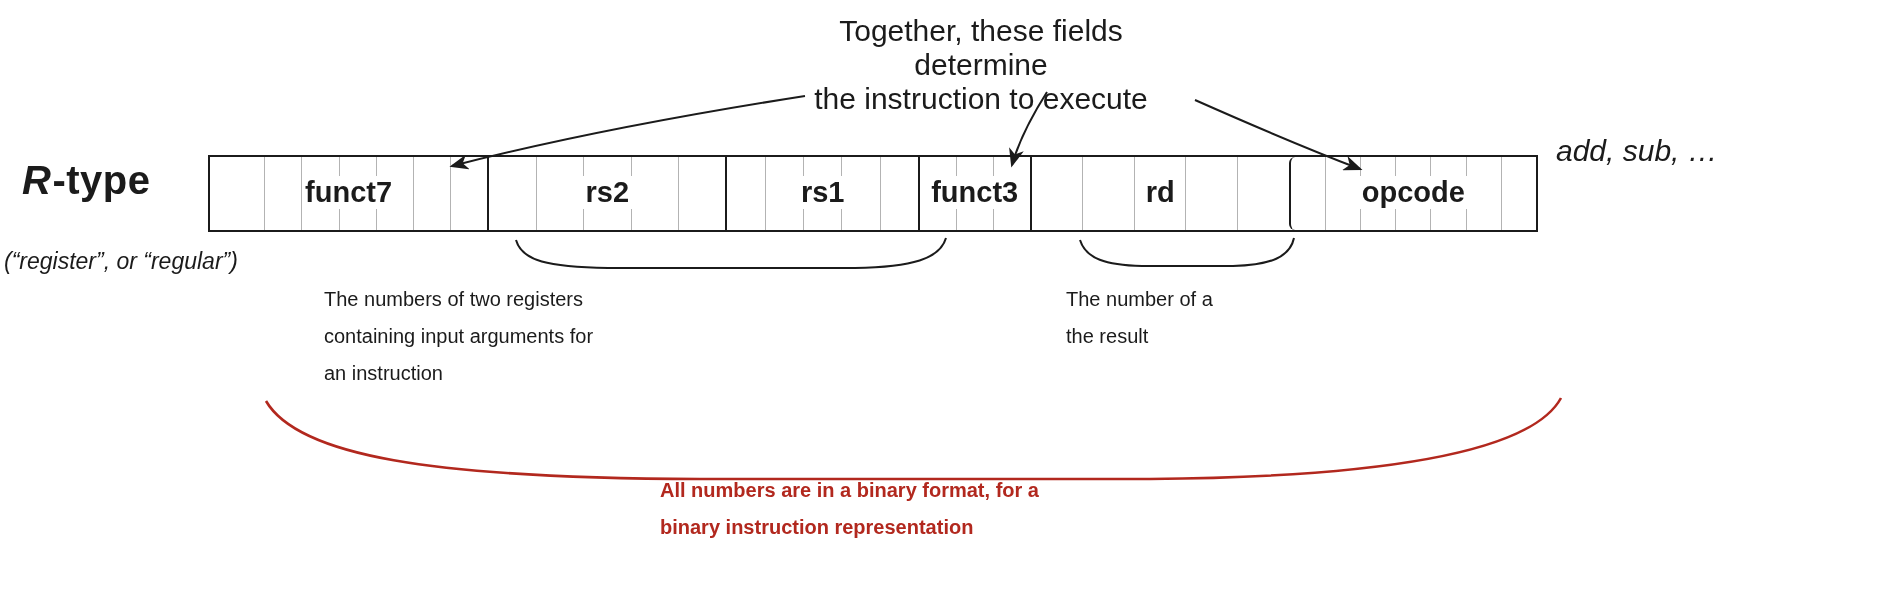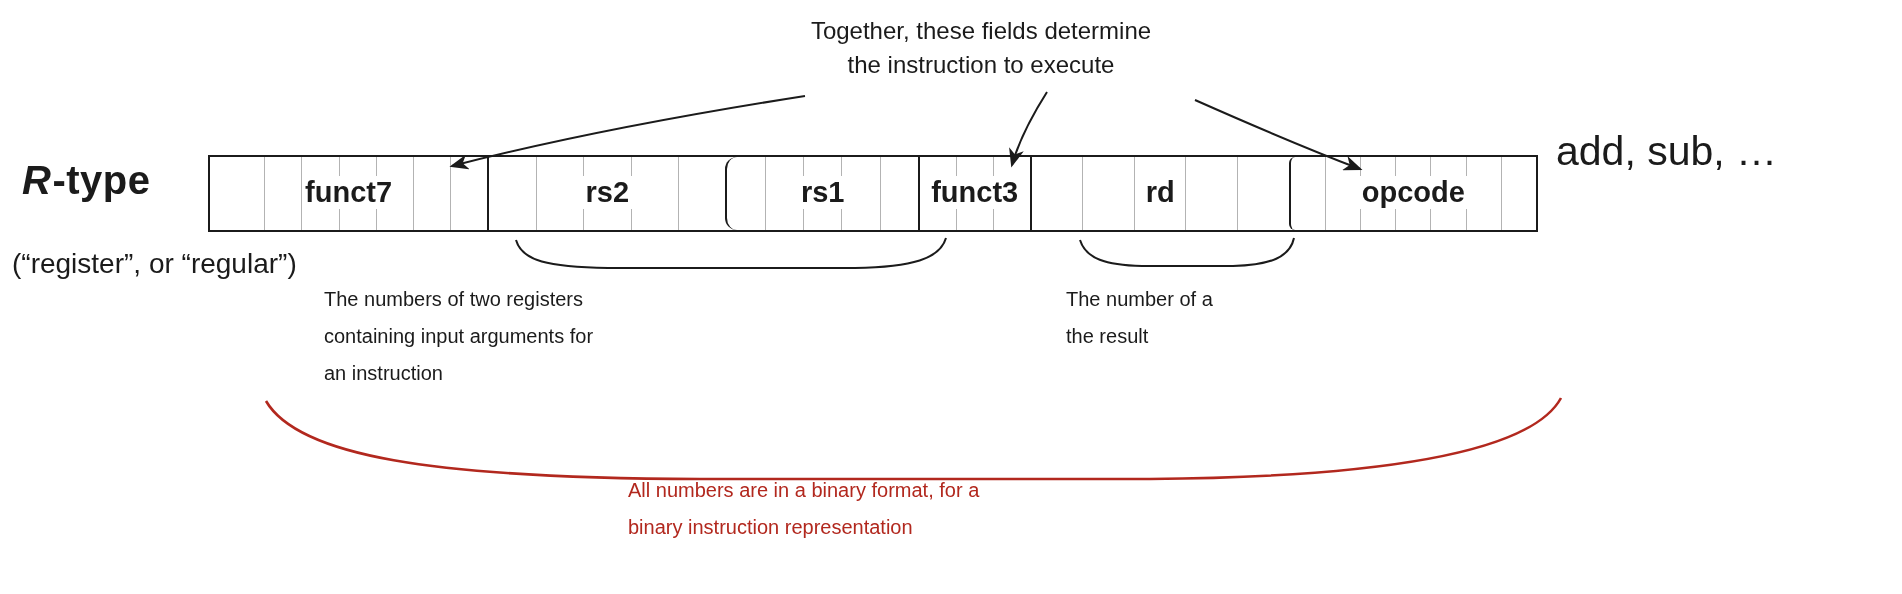--- a/index.html
+++ b/index.html
@@ -15,32 +15,33 @@
     background:var(--bg);
     font-family:"Liberation Sans", sans-serif;
     color:var(--ink);
     overflow:hidden;
   }
   .abs{position:absolute;}
 
   
   .top-note{
     left:788px;top:14px;width:386px;
-    font-size:24px;line-height:34px;text-align:center;
+    font-size:30px;line-height:34px;text-align:center;
   }
 
   
   .rtype{
     left:22px;top:158px;
     font-size:40px;font-weight:600;letter-spacing:0.5px;
   }
   .rtype .it{font-style:italic;font-weight:600;padding-right:1px;}
   .rtype-note{
-    left:12px;top:248px;
-    font-size:28px;
+    left:4px;top:248px;
+    font-size:23px;
+    font-style:italic;
   }
 
   
   .format-box{
     left:208px;top:155px;width:1330px;height:77px;
     border:2.5px solid var(--ink);
     box-sizing:border-box;
     display:flex;
     background:#fff;
   }
@@ -54,27 +55,27 @@
   .field-label{
     position:absolute;left:50%;top:50%;
     transform:translate(-50%,-54%);
     font-size:29px;font-weight:bold;line-height:1.15;
     background:#fff;padding:0 3px;white-space:nowrap;
   }
 
   
   .samples{left:1556px;top:132px;}
   .samples .s1{font-size:26px;line-height:34px;}
-  .samples .s2{font-size:41px;line-height:38px;}
+  .samples .s2{font-size:30px;line-height:38px;font-style:italic;}
 
   
   .note{font-size:20px;line-height:37px;}
   .note-src{left:324px;top:281px;}
   .note-dst{left:1066px;top:281px;}
-  .note-red{left:628px;top:472px;color:var(--red);}
+  .note-red{left:660px;top:472px;color:var(--red);font-weight:bold;}
 
   svg.overlay{
     position:absolute;left:0;top:0;width:1902px;height:594px;
     pointer-events:none;z-index:6;
   }
   svg .black-line{stroke:var(--ink);stroke-width:2;fill:none;}
   svg .red-line{stroke:var(--red);stroke-width:2.6;fill:none;}
 </style>
 </head>
 <body>
@@ -101,21 +102,21 @@
         <span class="field-label">funct7</span>
       </div>
       <div class="field" style="width: 239px;">
         <div class="cell"></div>
         <div class="cell"></div>
         <div class="cell"></div>
         <div class="cell"></div>
         <div class="cell"></div>
         <span class="field-label">rs2</span>
       </div>
-      <div class="field" style="width: 193px; border-radius: 12px;">
+      <div class="field" style="width: 193px;">
         <div class="cell"></div>
         <div class="cell"></div>
         <div class="cell"></div>
         <div class="cell"></div>
         <div class="cell"></div>
         <span class="field-label">rs1</span>
       </div>
       <div class="field" style="width: 112px;">
         <div class="cell"></div>
         <div class="cell"></div>

